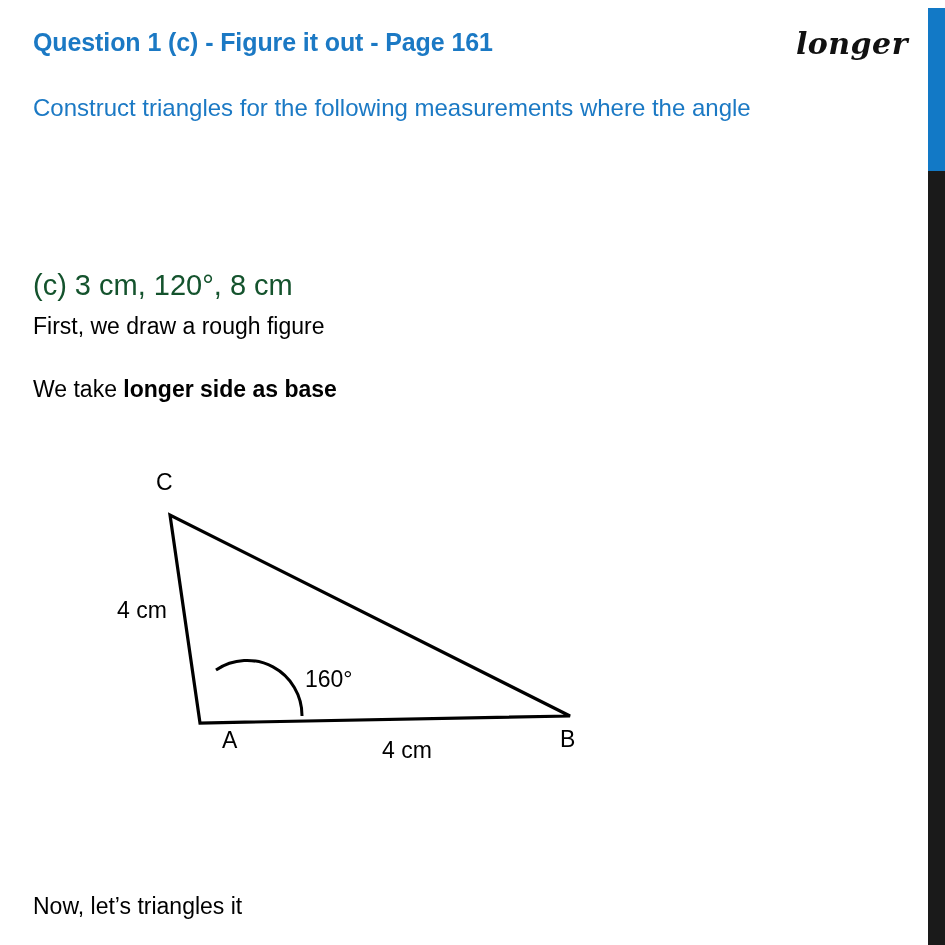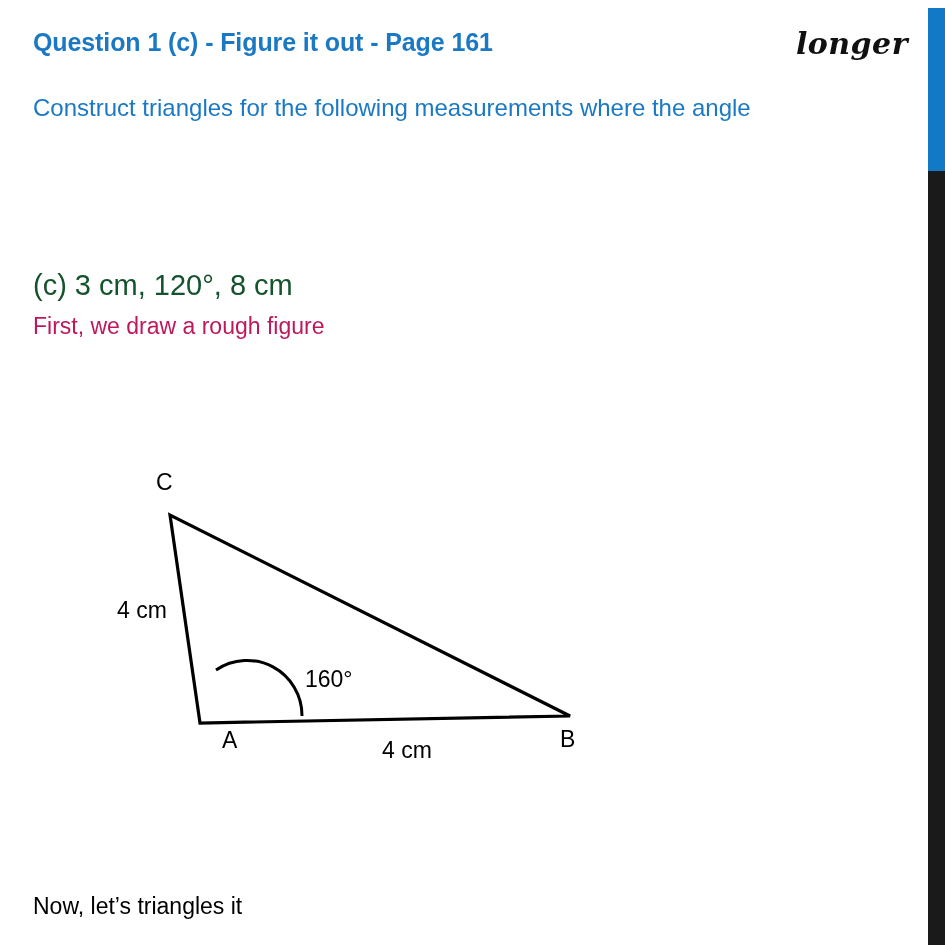--- a/index.html
+++ b/index.html
@@ -90,21 +90,21 @@
     font-size: 29px;
     color: #14532d;
     white-space: nowrap;
     margin-top: 48px;
   }
   .body-line1 {
     position: absolute;
     left: 33px;
     top: 305px;
     font-size: 23px;
-    color: #be185d;
+    color: #000000;
     white-space: nowrap;
   }
   .body-line2 {
     position: absolute;
     left: 33px;
     top: 368px;
     font-size: 23px;
     color: #000000;
     white-space: nowrap;
   }
@@ -149,20 +149,21 @@
 
   <div class="content">
 
     <div class="title">Question 1 (c) - Figure it out - Page 161</div>
     <div class="brand">longer</div>
 
     <div class="q-line1">Construct triangles for the following measurements where the angle</div>
     <div class="q-line3">(c) 3 cm, 120°, 8 cm</div>
 
     <div class="body-line1">First, we draw a rough figure</div>
+    <div class="body-line2"><span>We take </span><b>longer side as base</b></div>
 
     <div class="figure">
       <svg width="560" height="330" viewBox="0 0 560 330">
 
         <polygon points="80,57 110,265 480,258" fill="none" stroke="#000000" stroke-width="3.2" stroke-linejoin="miter"></polygon>
 
         <path d="M 126,212 A 55 55 0 0 1 212,258" fill="none" stroke="#000000" stroke-width="3"></path>
       </svg>
 
       <div class="fig-label lbl-C">C</div>

